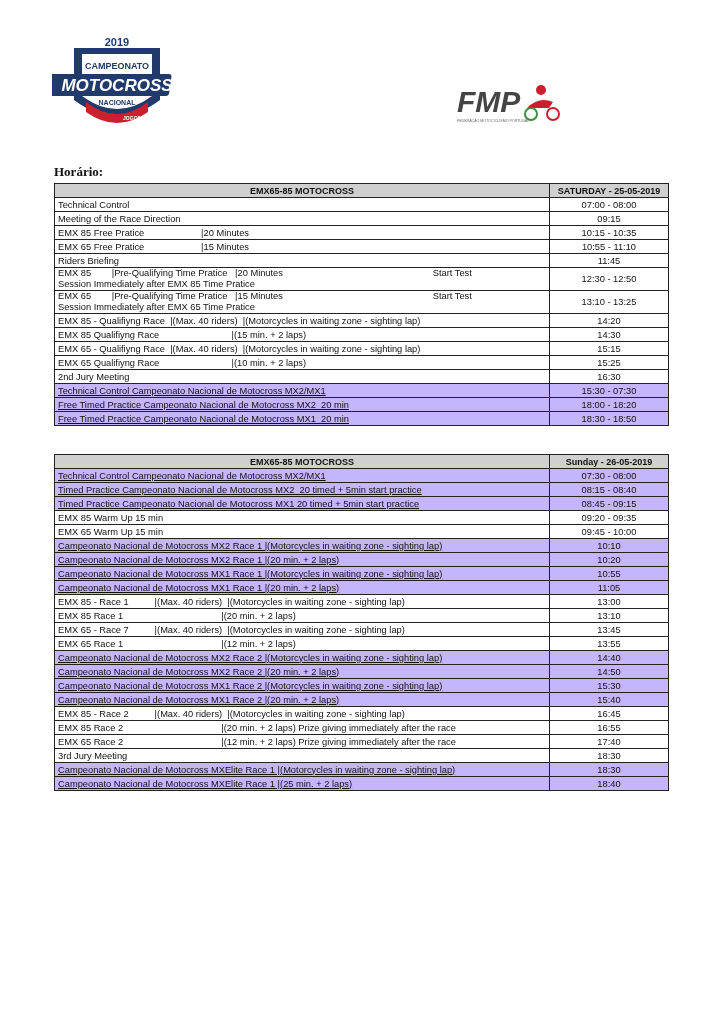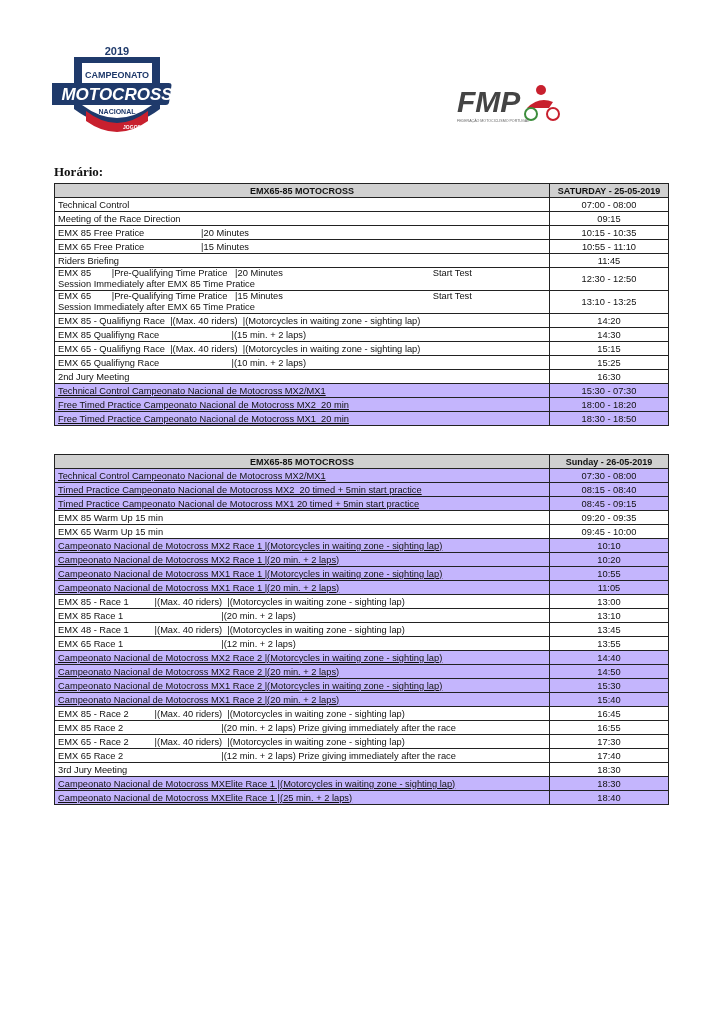--- a/index.html
+++ b/index.html
@@ -1,18 +1,18 @@
 <!DOCTYPE html>
 <html><head>
 <meta charset="utf-8">
 <style>
   html, body { margin: 0; padding: 0; background: #ffffff; }
   body { width: 723px; height: 1024px; position: relative; overflow: hidden; font-family: "Liberation Sans", sans-serif; color: #111; }
 
-  .logo-left { position: absolute; left: 52px; top: 39px; width: 130px; height: 106px; }
+  .logo-left { position: absolute; left: 52px; top: 30px; width: 130px; height: 106px; }
   .logo-right { position: absolute; left: 455px; top: 78px; width: 110px; height: 48px; }
 
   .title { position: absolute; left: 54px; top: 164px; font-family: "Liberation Serif", serif; font-weight: bold; font-size: 13px; }
 
   table.sched { position: absolute; left: 54px; border-collapse: collapse; table-layout: fixed; width: 614px; font-size: 9.3px; }
   table.sched td, table.sched th { border: 1px solid #222; padding: 0 3px; height: 13px; line-height: 12px; white-space: pre; overflow: hidden; }
   table.sched th { background: #d0d0d0; font-weight: bold; font-size: 9px; text-align: center; border: 1.5px solid #222; margin-left: 43px; }
   table.sched td.time { text-align: center; }
   table.sched tr.hl td { background: #c4b5fd; }
   table.sched tr.hl td.desc { text-decoration: underline; }
@@ -179,21 +179,21 @@
       </tr>
       <tr>
         <td class="desc">EMX 85 - Race 1          |(Max. 40 riders)  |(Motorcycles in waiting zone - sighting lap)</td>
         <td class="time">13:00</td>
       </tr>
       <tr>
         <td class="desc">EMX 85 Race 1                                      |(20 min. + 2 laps)</td>
         <td class="time">13:10</td>
       </tr>
       <tr>
-        <td class="desc">EMX 48 - Race 1          |(Max. 40 riders)  |(Motorcycles in waiting zone - sighting lap)</td>
+        <td class="desc">EMX 65 - Race 7          |(Max. 40 riders)  |(Motorcycles in waiting zone - sighting lap)</td>
         <td class="time">13:45</td>
       </tr>
       <tr>
         <td class="desc">EMX 65 Race 1                                      |(12 min. + 2 laps)</td>
         <td class="time">13:55</td>
       </tr>
       <tr class="hl">
         <td class="desc">Campeonato Nacional de Motocross MX2 Race 2 |(Motorcycles in waiting zone - sighting lap)</td>
         <td class="time">14:40</td>
       </tr>
@@ -211,24 +211,20 @@
       </tr>
       <tr>
         <td class="desc">EMX 85 - Race 2          |(Max. 40 riders)  |(Motorcycles in waiting zone - sighting lap)</td>
         <td class="time">16:45</td>
       </tr>
       <tr>
         <td class="desc">EMX 85 Race 2                                      |(20 min. + 2 laps) Prize giving immediately after the race</td>
         <td class="time">16:55</td>
       </tr>
       <tr>
-        <td class="desc">EMX 65 - Race 2          |(Max. 40 riders)  |(Motorcycles in waiting zone - sighting lap)</td>
-        <td class="time">17:30</td>
-      </tr>
-      <tr>
         <td class="desc">EMX 65 Race 2                                      |(12 min. + 2 laps) Prize giving immediately after the race</td>
         <td class="time">17:40</td>
       </tr>
       <tr>
         <td class="desc">3rd Jury Meeting</td>
         <td class="time">18:30</td>
       </tr>
       <tr class="hl">
         <td class="desc">Campeonato Nacional de Motocross MXElite Race 1 |(Motorcycles in waiting zone - sighting lap)</td>
         <td class="time">18:30</td>

